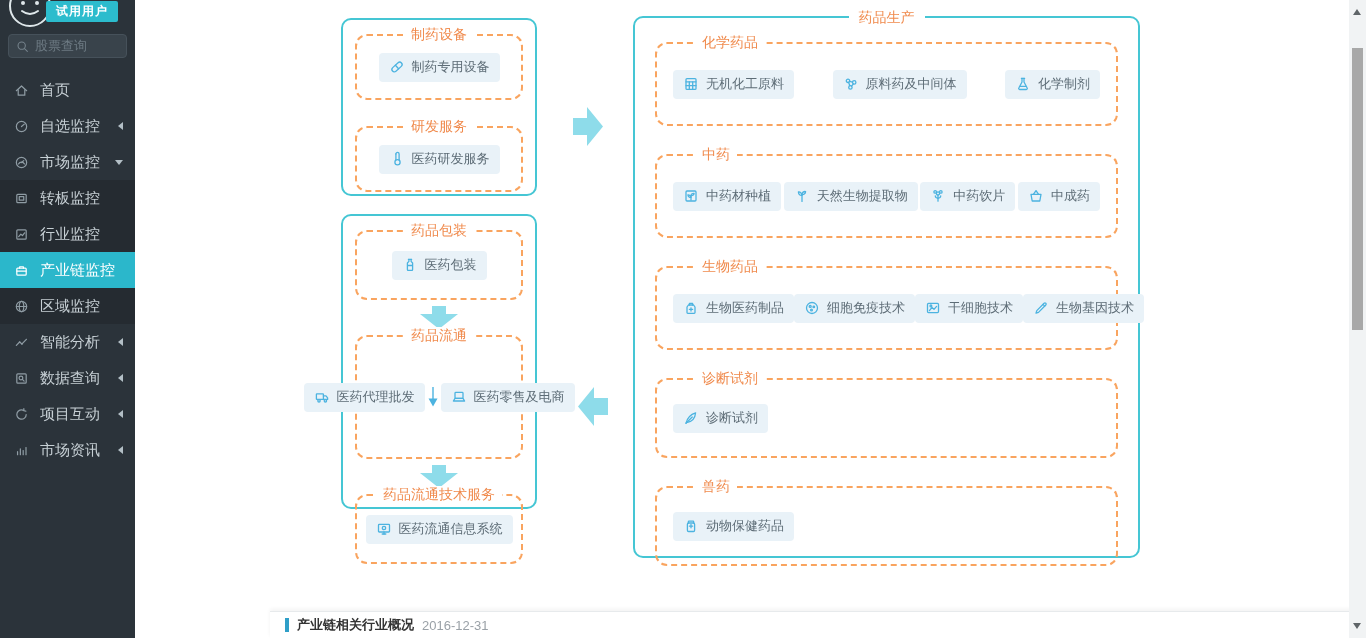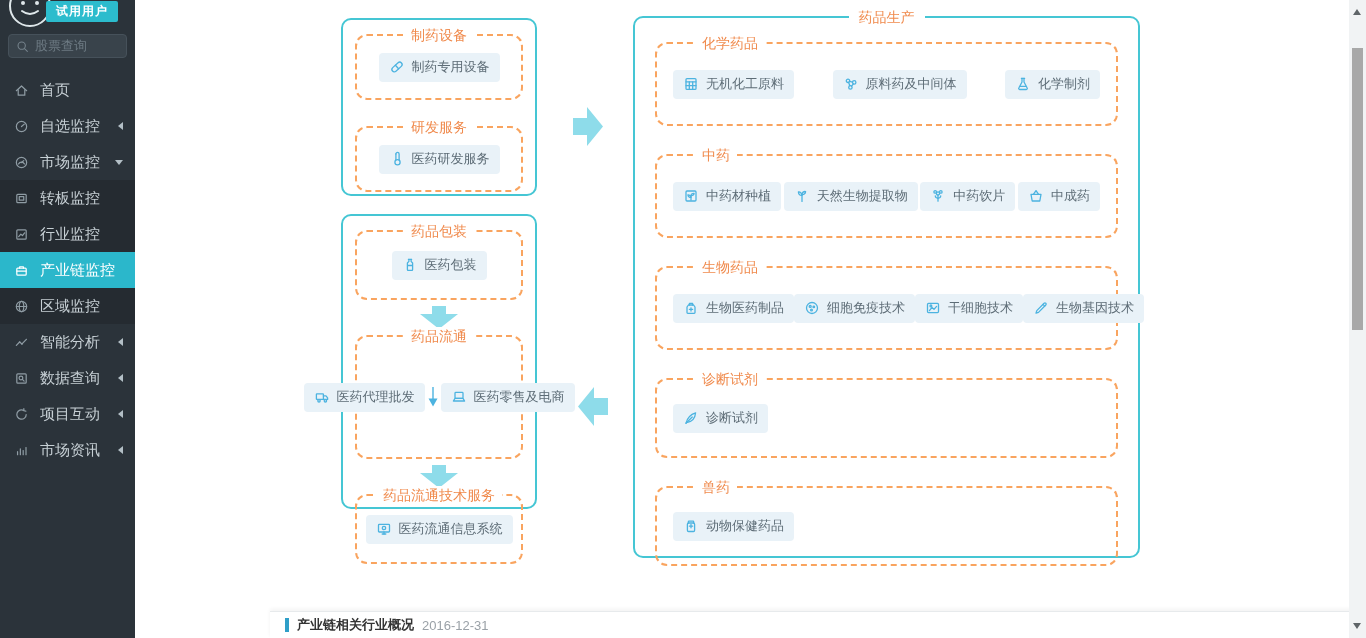--- a/index.html
+++ b/index.html
@@ -37,21 +37,21 @@
   .arr-down{margin-left:auto;width:0;height:0;border:4px solid transparent;
     border-top:5px solid #b3bfc6;margin-top:4px;}
   
   .main{position:absolute;left:135px;top:0;right:0;bottom:0;background:#fff;}
   .tealbox{position:absolute;border:2px solid var(--box-border);border-radius:10px;background:#fff;}
   #box-left-top{left:206px;top:18px;width:196px;height:178px;padding:14px 12px;}
   #box-left-bottom{left:206px;top:214px;width:196px;height:295px;padding:14px 12px;}
   #box-right{left:498px;top:16px;width:507px;height:542px;padding:24px 20px 0;}
   .box-title{position:absolute;top:-10px;left:50%;transform:translateX(-50%);background:#fff;
     padding:0 10px;color:var(--orange-title);font-size:14px;line-height:19px;white-space:nowrap;}
-  .dashed-sec{position:relative;border:2px dashed var(--orange-dash);border-radius:12px;}
+  .dashed-sec{position:relative;border:2px dashed var(--orange-dash);border-radius:12px;font-family:Liberation Mono, monospace;}
   .sec-title{position:absolute;top:-10px;background:#fff;padding:0 7px;color:var(--orange-title);
     font-size:14px;line-height:19px;white-space:nowrap;}
   .sec-title.center{left:50%;transform:translateX(-50%);}
   .sec-title.left{left:38px;}
   .sec-body{display:flex;align-items:center;height:100%;}
   .lt-sec{height:66px;margin-bottom:26px;}
   .lt-sec:last-child{margin-bottom:0;}
   .lt-sec .sec-body{justify-content:center;}
   .lb-sec1,.lb-sec3{height:70px;}
   .lb-sec2{height:124px;}

